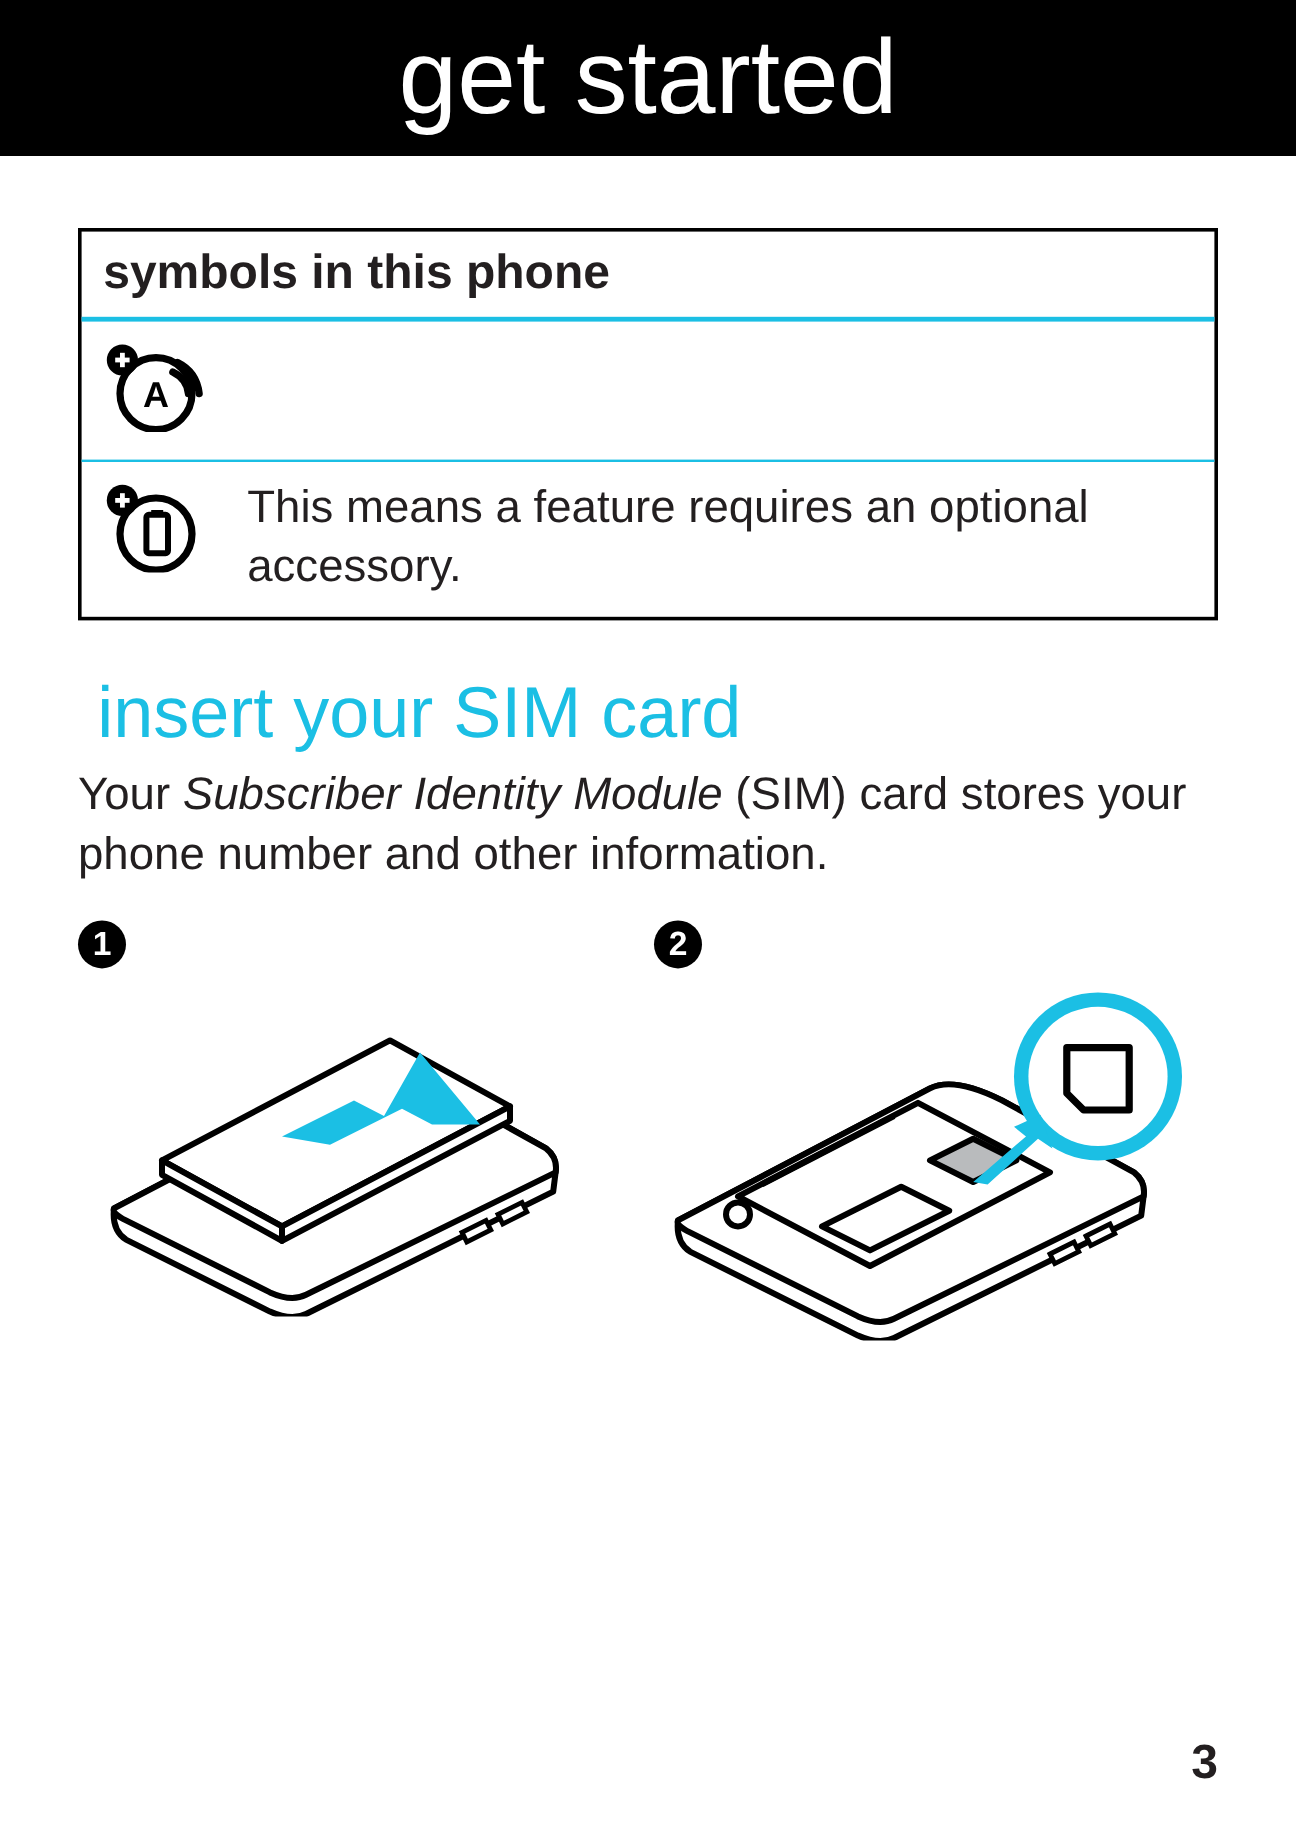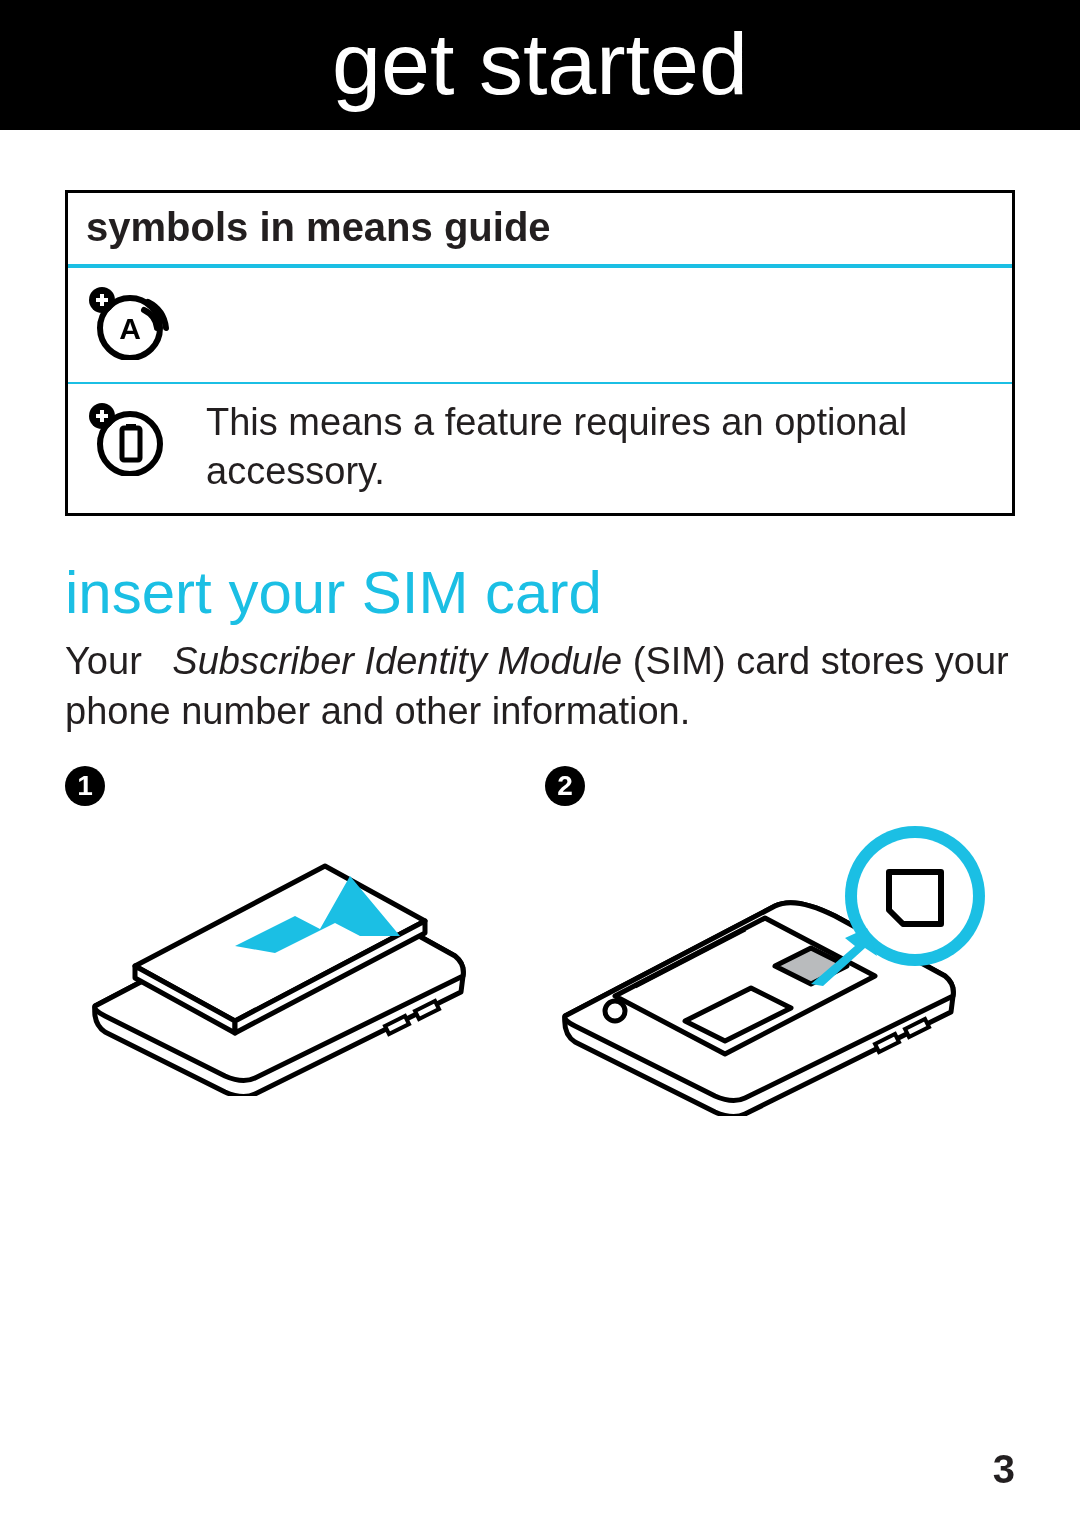--- a/index.html
+++ b/index.html
@@ -47,28 +47,28 @@
   }
   .sym-text {
     flex: 1;
     font-size: 38px;
     line-height: 1.28;
   }
   h2.section {
     color: var(--cyan);
     font-weight: 400;
     font-size: 60px;
-    margin: 42px 0 10px 0;
+    margin: 42px 0 10px 16px;
   }
   .body-para {
     font-size: 38px;
     line-height: 1.3;
     margin: 6px 0 0 0;
   }
-  .body-para em { font-style: italic; margin-left: 20px; }
+  .body-para em { font-style: italic; }
   .steps {
     display: flex;
     margin-top: 30px;
     gap: 10px;
   }
   .step {
     flex: 1;
   }
   .step-num {
     width: 40px; height: 40px;
@@ -91,21 +91,21 @@
 </head>
 <body>
 
 <div class="header-bar">
   <span>get started</span>
 </div>
 
 <div class="content">
 
   <div class="symbols-box">
-    <div class="symbols-title">symbols in means guide</div>
+    <div class="symbols-title">symbols in this phone</div>
 
     <div class="symbols-row">
       <div class="sym-icon">
         <svg width="86" height="76" viewBox="0 0 86 76">
           <ellipse cx="44" cy="44" rx="30" ry="30" fill="none" stroke="#000" stroke-width="6"></ellipse>
           <text x="44" y="55" font-family="Arial" font-size="30" font-weight="700" text-anchor="middle" fill="#000">A</text>
           <path d="M62 18 Q78 26 80 44" fill="none" stroke="#000" stroke-width="6" stroke-linecap="round"></path>
           <path d="M58 26 Q70 32 71 44" fill="none" stroke="#000" stroke-width="6" stroke-linecap="round"></path>
           <circle cx="16" cy="16" r="13" fill="#000"></circle>
           <rect x="10" y="14" width="12" height="4" fill="#fff"></rect>

